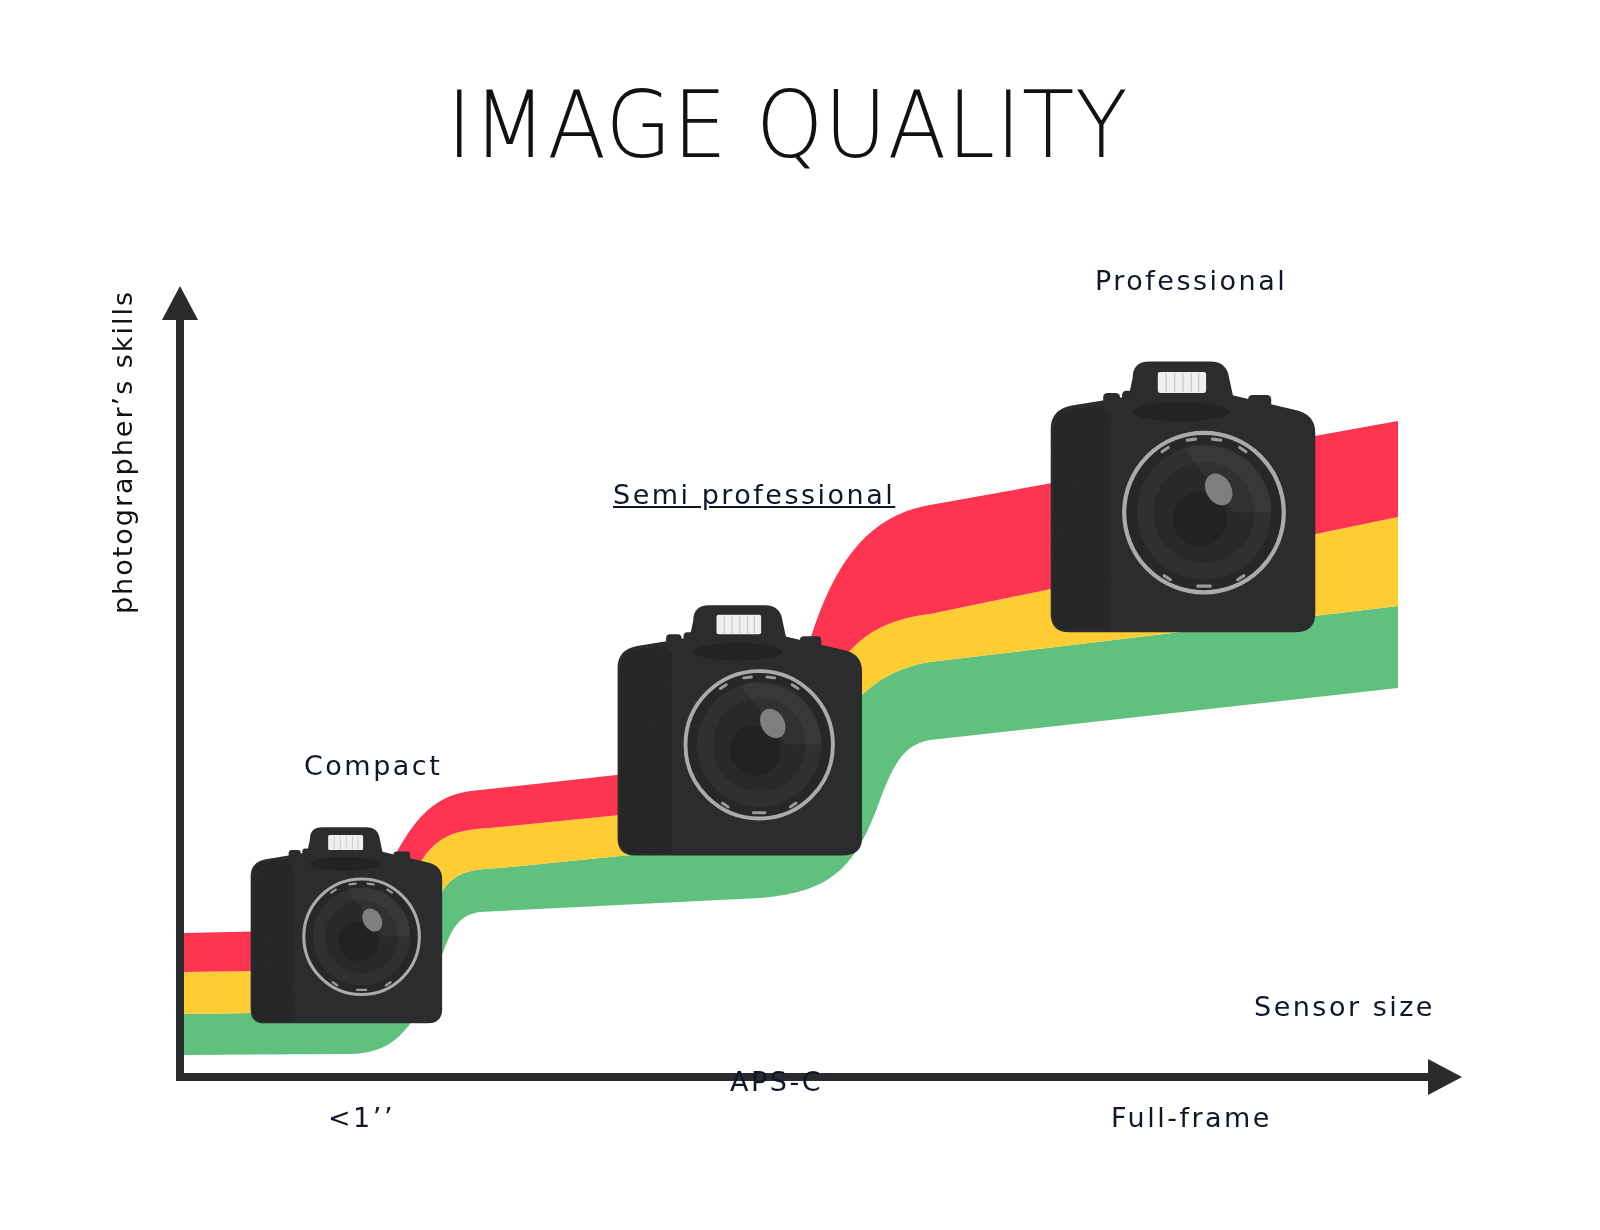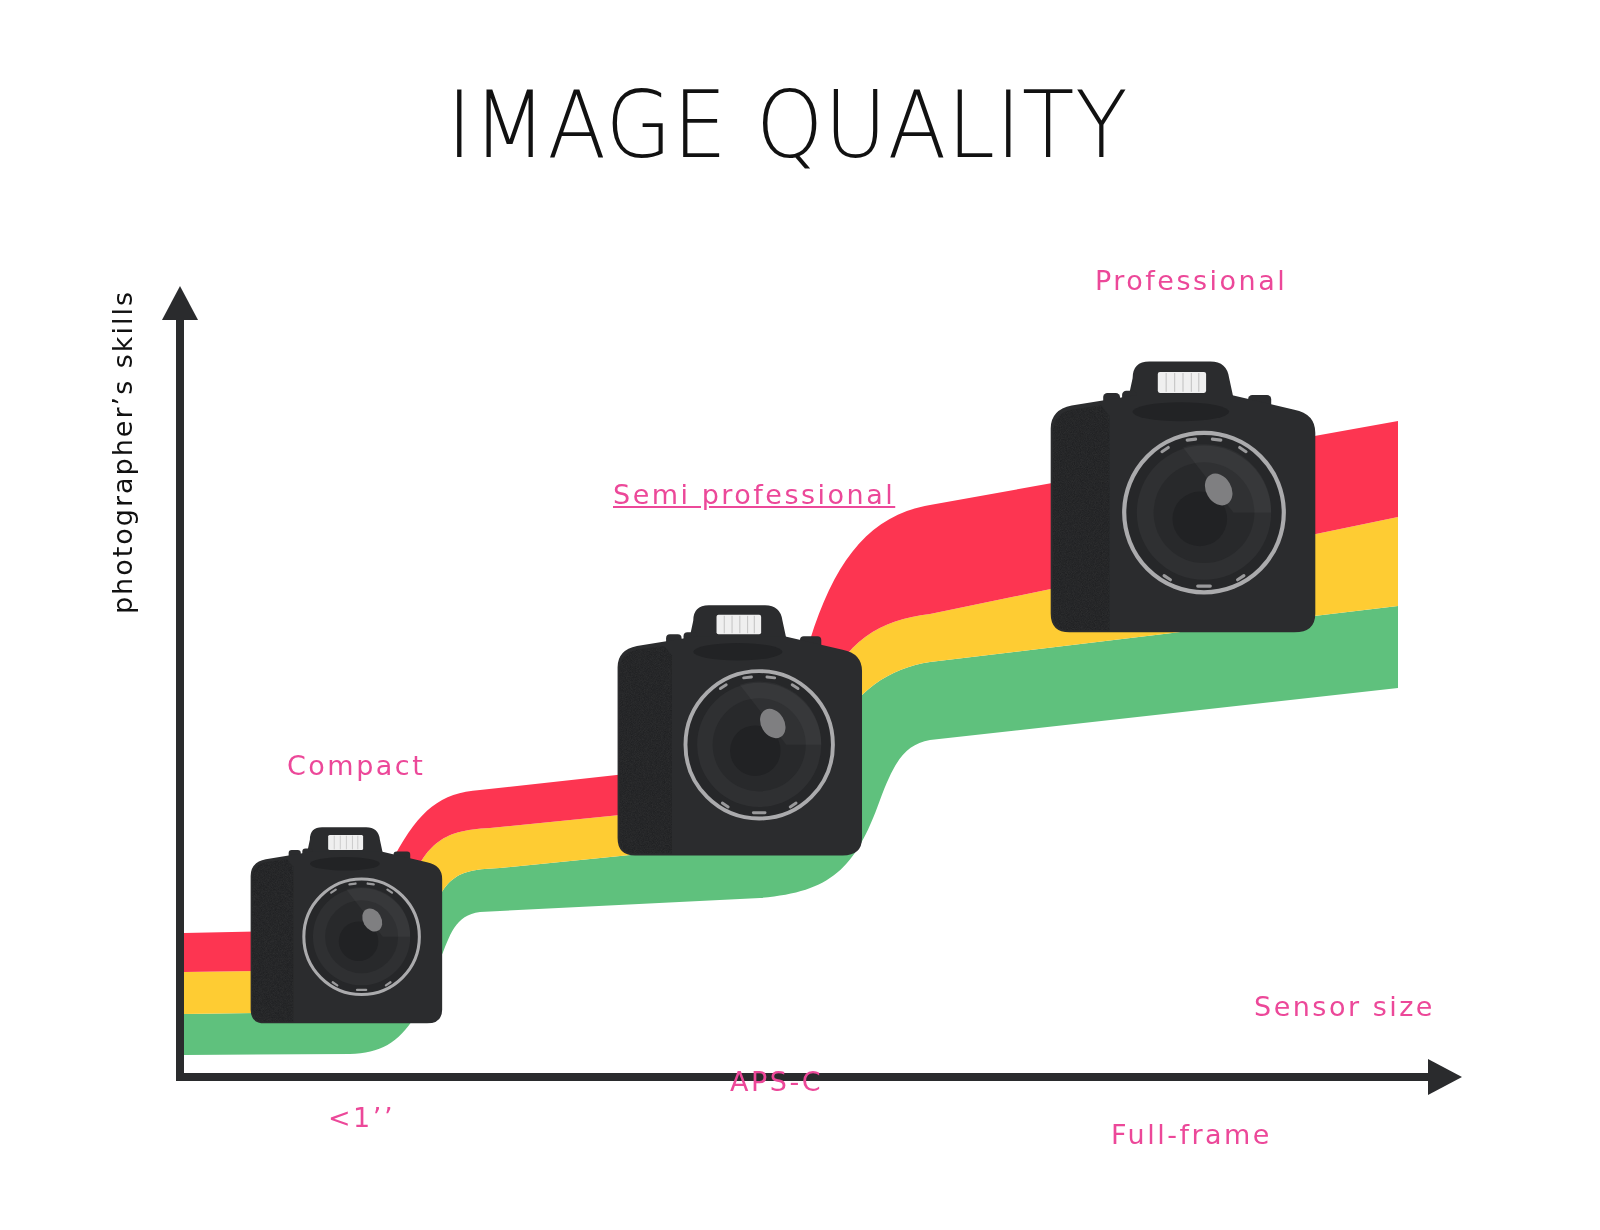--- a/index.html
+++ b/index.html
@@ -4,21 +4,21 @@
 <style>
   html, body { margin: 0; padding: 0; background: #ffffff; }
   body { width: 1600px; height: 1230px; position: relative; overflow: hidden; font-family: "Liberation Sans", "DejaVu Sans", sans-serif; color: #111; }
   .title {
     position: absolute; left: 0; top: 72px; width: 1575px; text-align: center;
     font-family: "DejaVu Sans", sans-serif; font-weight: 200; font-size: 92px; letter-spacing: 1px;
     color: #111; transform: scaleX(0.93); transform-origin: center;
     -webkit-text-stroke: 0px;
   }
   .label {
-    position: absolute; font-family: "DejaVu Sans", sans-serif; font-size: 27px; letter-spacing: 2.5px; color: #ec4899; white-space: nowrap;
+    position: absolute; font-family: "DejaVu Sans", sans-serif; font-size: 27px; letter-spacing: 2.5px; color: #0f172a; white-space: nowrap;
   }
   .ylabel {
     position: absolute; left: 122px; top: 452px; transform: translate(-50%, -50%) rotate(-90deg);
     font-family: "DejaVu Sans", sans-serif; font-size: 27px; letter-spacing: 2px; color: #111; white-space: nowrap;
   }
   svg.main { position: absolute; left: 0; top: 0; }
 </style>
 </head>
 <body>
 
@@ -100,19 +100,19 @@
     <use href="#camera"></use>
   </g>
   <g transform="translate(1036,332) scale(1.05)">
     <use href="#camera"></use>
   </g>
 </svg>
 
 <div class="ylabel">photographer’s skills</div>
 <div class="label" style="left:1254px; top:991px;">Sensor size</div>
 
-<div class="label" style="left:287px; top:750px;">Compact</div>
+<div class="label" style="left:304px; top:750px;">Compact</div>
 <div class="label" style="left:613px; top:479px;text-decoration:underline;">Semi professional</div>
 <div class="label" style="left:1095px; top:265px;">Professional</div>
 
 <div class="label" style="left:328px; top:1102px;">&lt;1’’</div>
 <div class="label" style="left:730px; top:1066px;">APS-C</div>
-<div class="label" style="left:1111px; top:1102px;margin-top:17px;">Full-frame</div>
+<div class="label" style="left:1111px; top:1102px;">Full-frame</div>
 
 </body></html>

